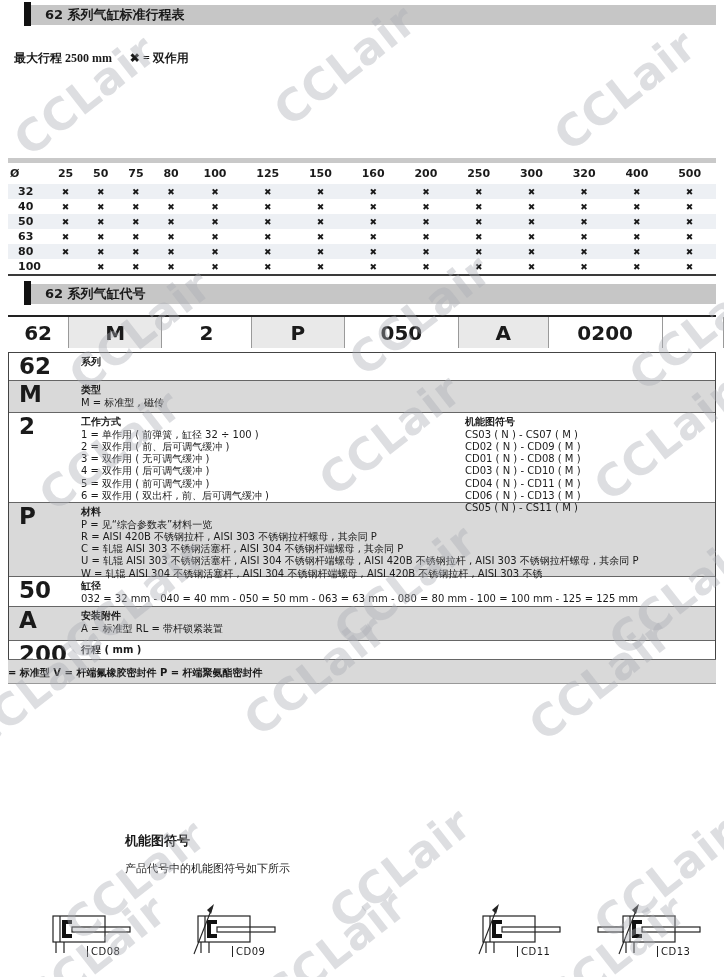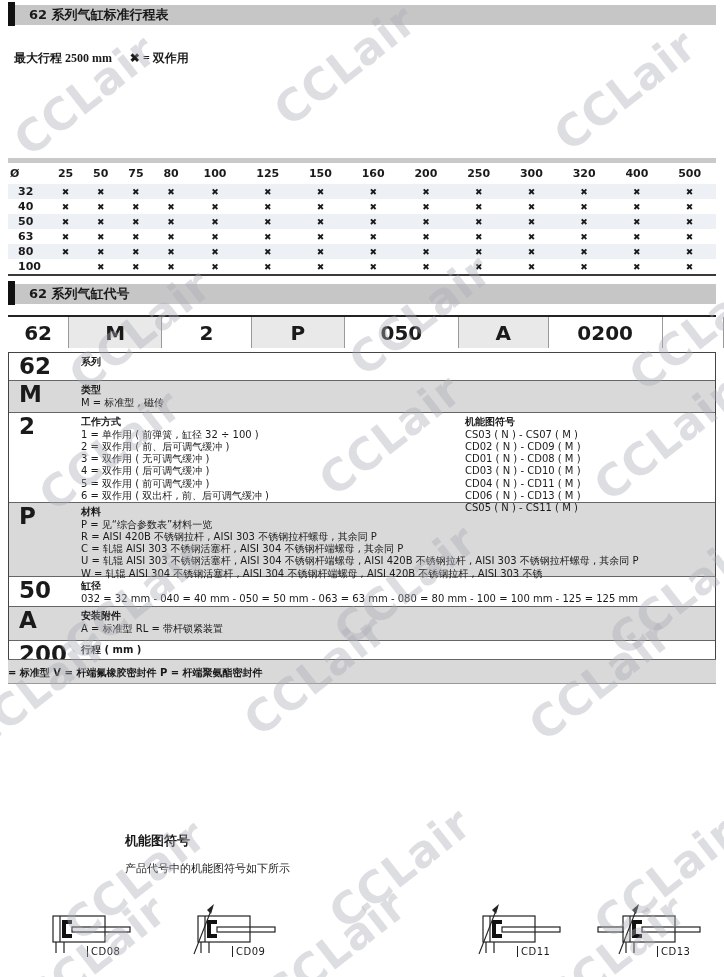--- a/index.html
+++ b/index.html
@@ -7,21 +7,21 @@
        font-family:"DejaVu Sans",sans-serif;color:#1a1a1a;overflow:hidden;}
   .page{position:absolute;inset:0;}
 
   
   .wm-layer{position:absolute;inset:0;z-index:6;pointer-events:none;overflow:hidden;}
   .wm{position:absolute;font-weight:bold;font-size:44px;letter-spacing:1px;
       color:rgba(170,173,180,0.40);white-space:nowrap;
       transform:translate(-50%,-50%) rotate(-38deg);}
 
   
-  .secbar{position:absolute;left:8px;right:8px;height:20px;background:#c6c6c6;
+  .secbar{position:absolute;left:24px;right:8px;height:20px;background:#c6c6c6;
           display:flex;align-items:center;z-index:2;}
   .secbar .blk{width:7px;height:24px;background:#111;margin-top:-2px;flex:0 0 7px;}
   .secbar .txt{font-weight:bold;font-size:13px;padding-left:14px;}
 
   .note{position:absolute;left:14px;top:50px;font-size:12px;z-index:2;}
   .note .lg{margin-left:14px;}
   .note b{font-weight:bold;font-family:Liberation Serif, serif;}
 
   
   .stroke-wrap{position:absolute;left:8px;right:8px;top:158px;z-index:2;}

